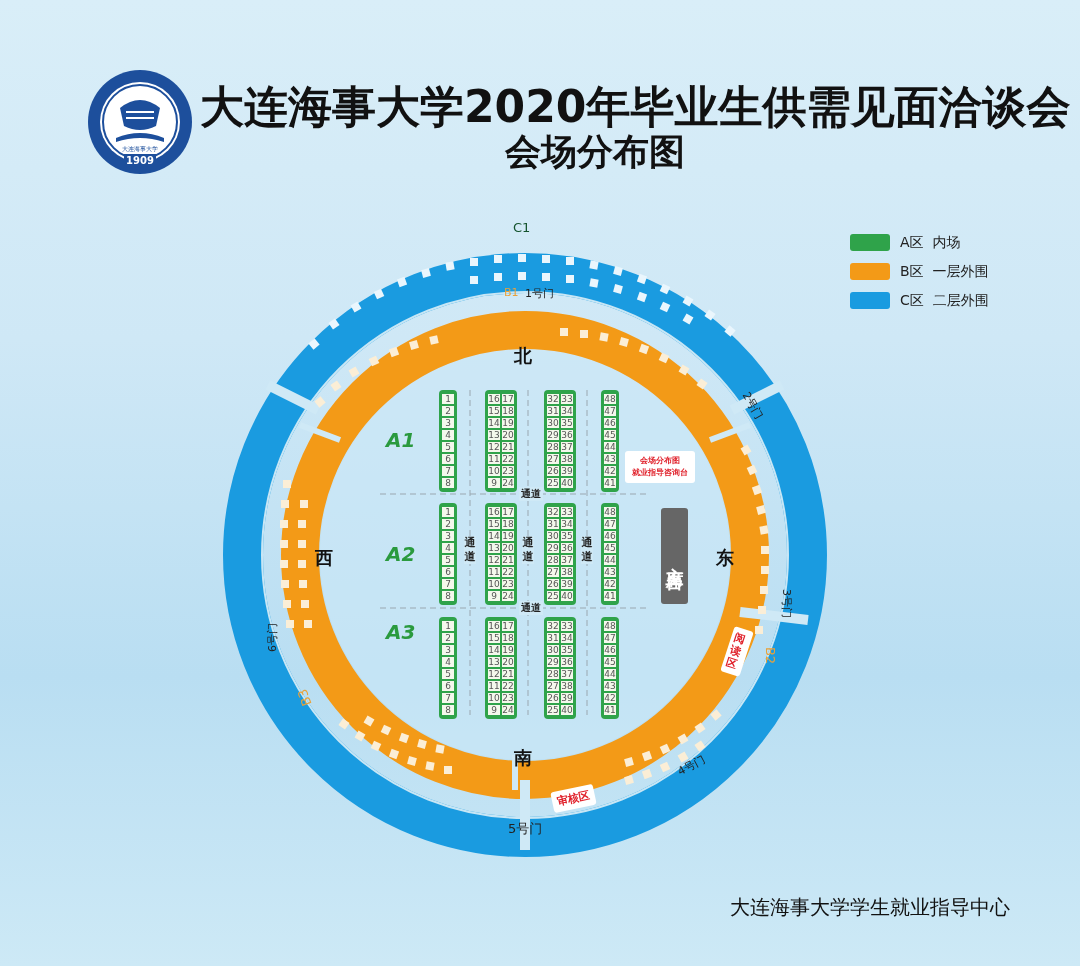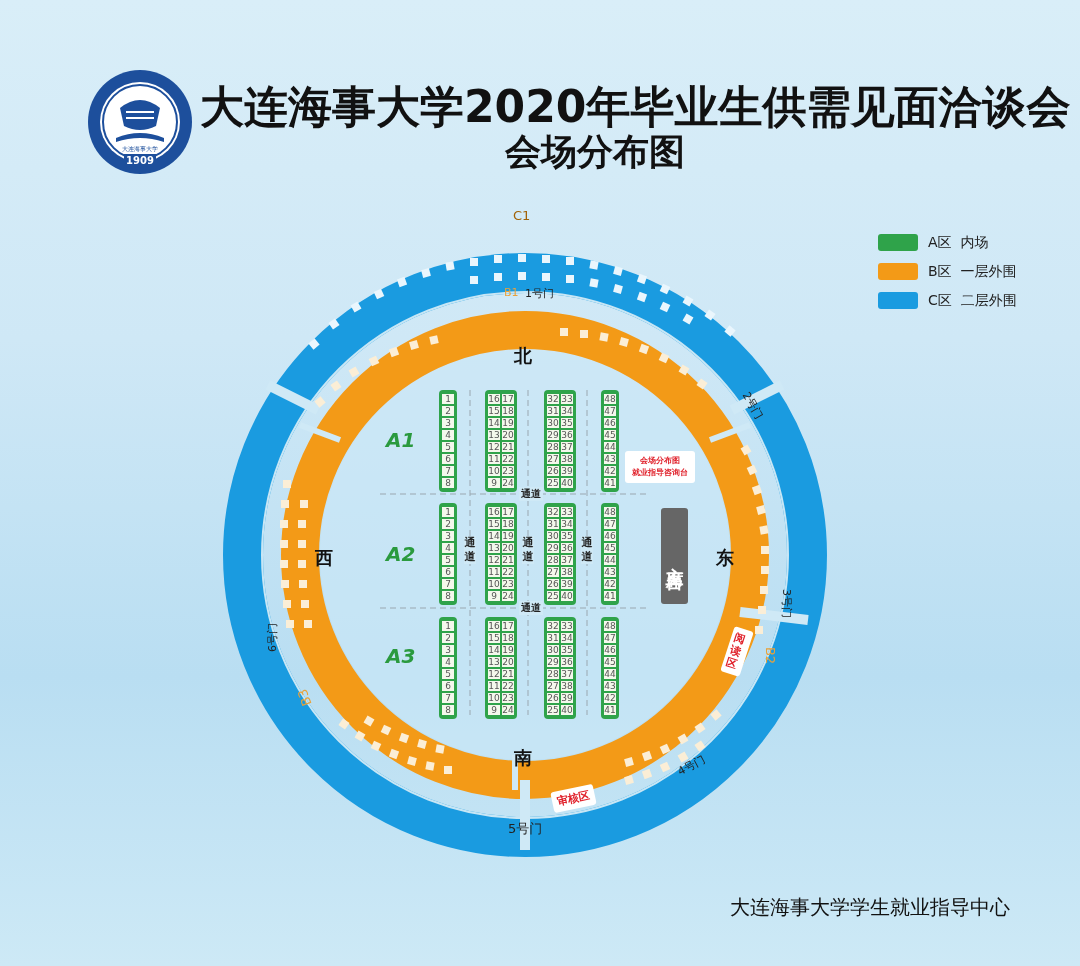--- a/index.html
+++ b/index.html
@@ -3,21 +3,21 @@
 <meta charset="utf-8">
 <style>
   html,body{margin:0;padding:0;}
   body{width:1080px;height:966px;overflow:hidden;position:relative;
     background:linear-gradient(180deg,#d9eef8 0%,#cfe8f6 35%,#b9def2 70%,#cde9f6 100%);
     font-family:"DejaVu Sans","Liberation Sans",sans-serif;}
   .abs{position:absolute;}
   .title1{left:200px;top:78px;font-size:44px;font-weight:bold;color:#111;letter-spacing:0px;white-space:nowrap;}
   .title2{left:0;width:1080px;text-align:center;top:128px;font-size:36px;font-weight:bold;color:#111;padding-left:110px;box-sizing:border-box;}
   .logo{left:86px;top:68px;width:108px;height:108px;}
-  .legend{left:878px;top:228px;}
+  .legend{left:850px;top:228px;}
   .legend-row{display:flex;align-items:center;height:29px;}
   .swatch{width:40px;height:17px;border-radius:3px;margin-right:10px;}
   .legend-label{font-size:14px;color:#222;white-space:pre;}
   .map{left:0;top:0;width:1080px;height:966px;}
   .footer{left:730px;top:874px;font-size:20px;color:#111;margin-top:20px;}
   .block{background:#2fa34a;border-radius:4px;padding:4px 3px;display:grid;gap:2px;}
   .seat{background:#f4f8ec;color:#555;font-size:9px;text-align:center;line-height:10px;height:10px;width:12px;}
   .aisle-h{font-size:10px;font-weight:bold;color:#222;}
   .aisle-v{font-size:11px;font-weight:bold;color:#222;width:12px;line-height:14px;text-align:center;}
   .zone-label{font-size:20px;font-weight:bold;color:#2a9a3e;font-style:italic;}
@@ -187,39 +187,39 @@
     <rect x="696" y="724" width="8" height="8" transform="rotate(-35 700 728)"></rect>
     <rect x="712" y="711" width="8" height="8" transform="rotate(-40 716 715)"></rect>
     <rect x="625" y="776" width="8" height="8" transform="rotate(-15 629 780)"></rect>
     <rect x="643" y="770" width="8" height="8" transform="rotate(-20 647 774)"></rect>
     <rect x="661" y="763" width="8" height="8" transform="rotate(-25 665 767)"></rect>
     <rect x="679" y="753" width="8" height="8" transform="rotate(-30 683 757)"></rect>
     <rect x="696" y="742" width="8" height="8" transform="rotate(-35 700 746)"></rect>
   </g>
 </svg>
 
-<div class="abs" style="left:513px;top:208px;font-size:13px;color:#a16207;">C1</div>
+<div class="abs" style="left:513px;top:220px;font-size:13px;color:#14532d;">C1</div>
 <div class="abs" style="left:504px;top:286px;font-size:11px;color:#e8a23a;">B1</div>
 <div class="abs" style="left:525px;top:286px;font-size:11px;color:#222;">1号门</div>
 <div class="abs" style="left:738px;top:398px;font-size:11px;color:#222;transform:rotate(60deg);">2号门</div>
 <div class="abs" style="left:772px;top:596px;font-size:11px;color:#222;transform:rotate(90deg);">3号门</div>
 <div class="abs" style="left:762px;top:648px;font-size:13px;color:#e8a23a;transform:rotate(90deg);">B2</div>
 <div class="abs" style="left:677px;top:758px;font-size:11px;color:#222;transform:rotate(-28deg);">4号门</div>
 <div class="abs" style="left:508px;top:820px;font-size:13px;color:#222;">5号门</div>
 <div class="abs" style="left:258px;top:630px;font-size:11px;color:#222;transform:rotate(-90deg);">6号门</div>
 <div class="abs" style="left:296px;top:690px;font-size:13px;color:#e8a23a;transform:rotate(-110deg);">B3</div>
 
 <div class="abs dir" style="left:514px;top:344px;">北</div>
 <div class="abs dir" style="left:514px;top:746px;">南</div>
 <div class="abs dir" style="left:716px;top:546px;">东</div>
 <div class="abs dir" style="left:315px;top:546px;">西</div>
 
 <div class="abs zone-label" style="left:386px;top:428px;">A1</div>
 <div class="abs zone-label" style="left:386px;top:542px;">A2</div>
-<div class="abs zone-label" style="left:386px;top:644px;">A3</div>
+<div class="abs zone-label" style="left:386px;top:620px;">A3</div>
 
 <div class="abs aisle-h" style="left:519px;top:487px;background:#cfe9f6;padding:0 2px;">通道</div>
 <div class="abs aisle-h" style="left:519px;top:601px;background:#cfe9f6;padding:0 2px;">通道</div>
 <div class="abs aisle-v" style="left:464px;top:536px;background:#cfe9f6;">通道</div>
 <div class="abs aisle-v" style="left:522px;top:536px;background:#cfe9f6;">通道</div>
 <div class="abs aisle-v" style="left:581px;top:536px;background:#cfe9f6;">通道</div>
 
 <div id="blocks">
     <div class="abs block" style="left: 439px; top: 390px; grid-template-columns: 12px;">
       <div class="seat">1</div>

